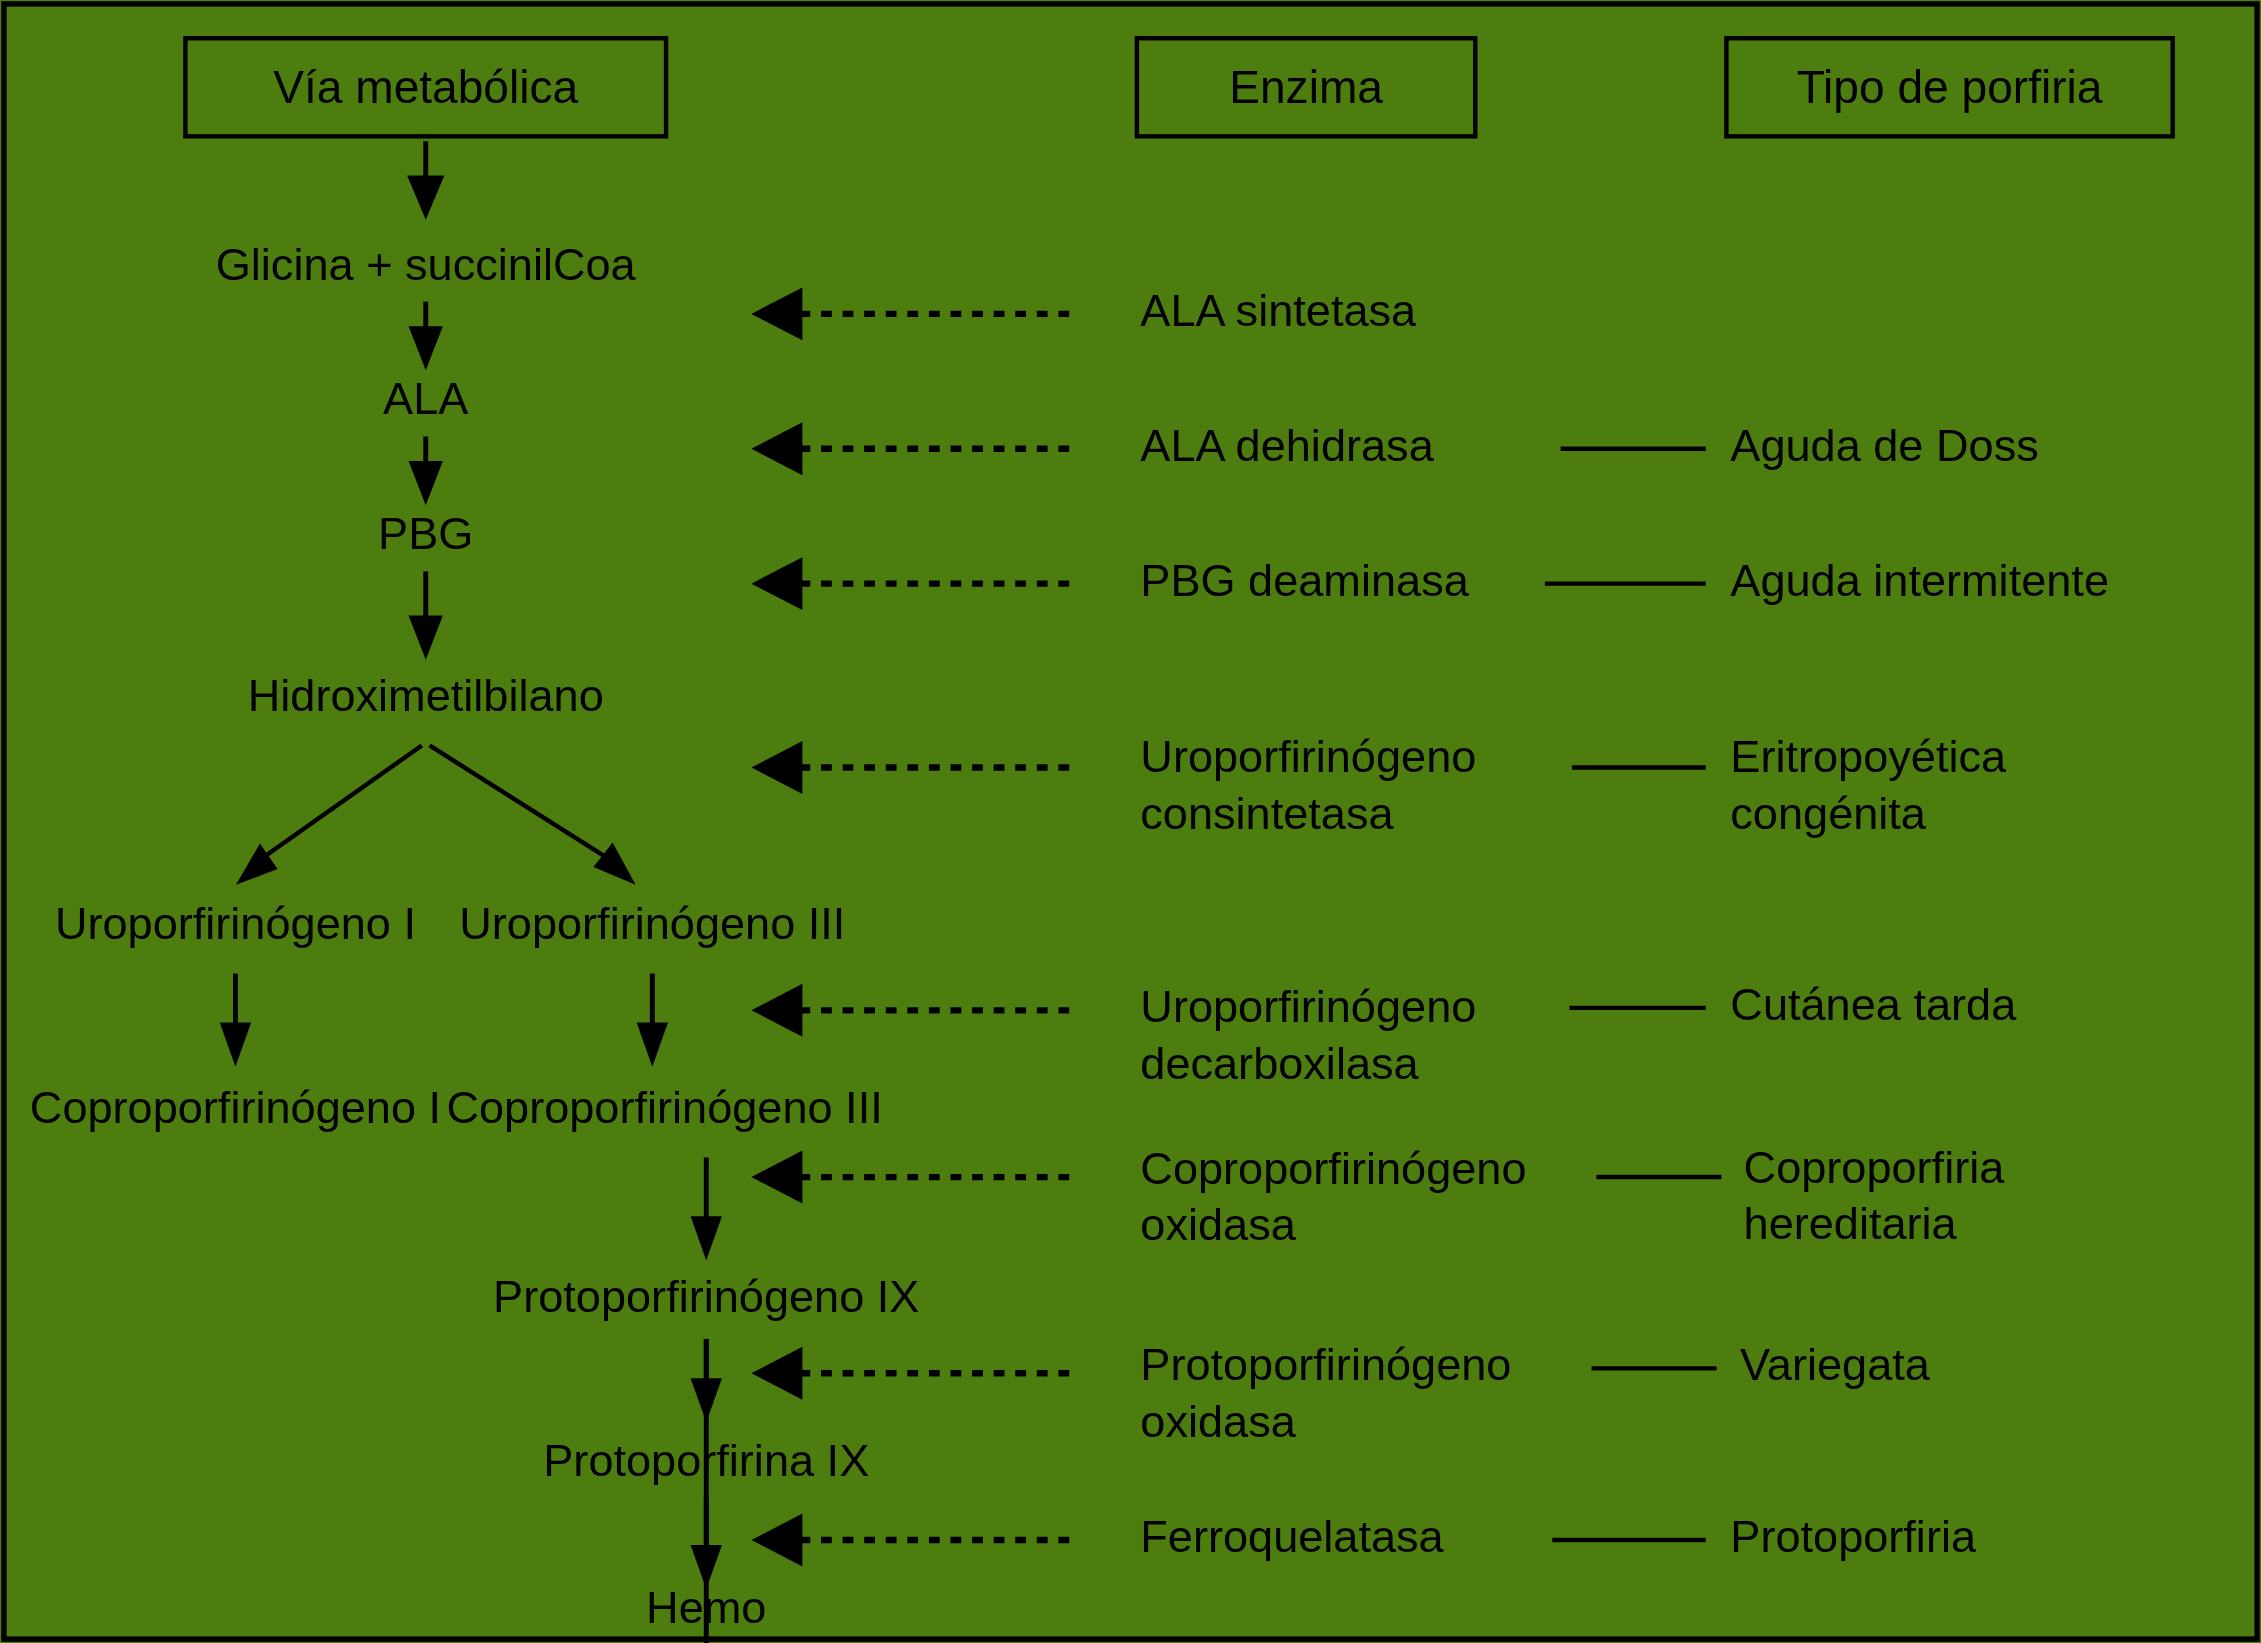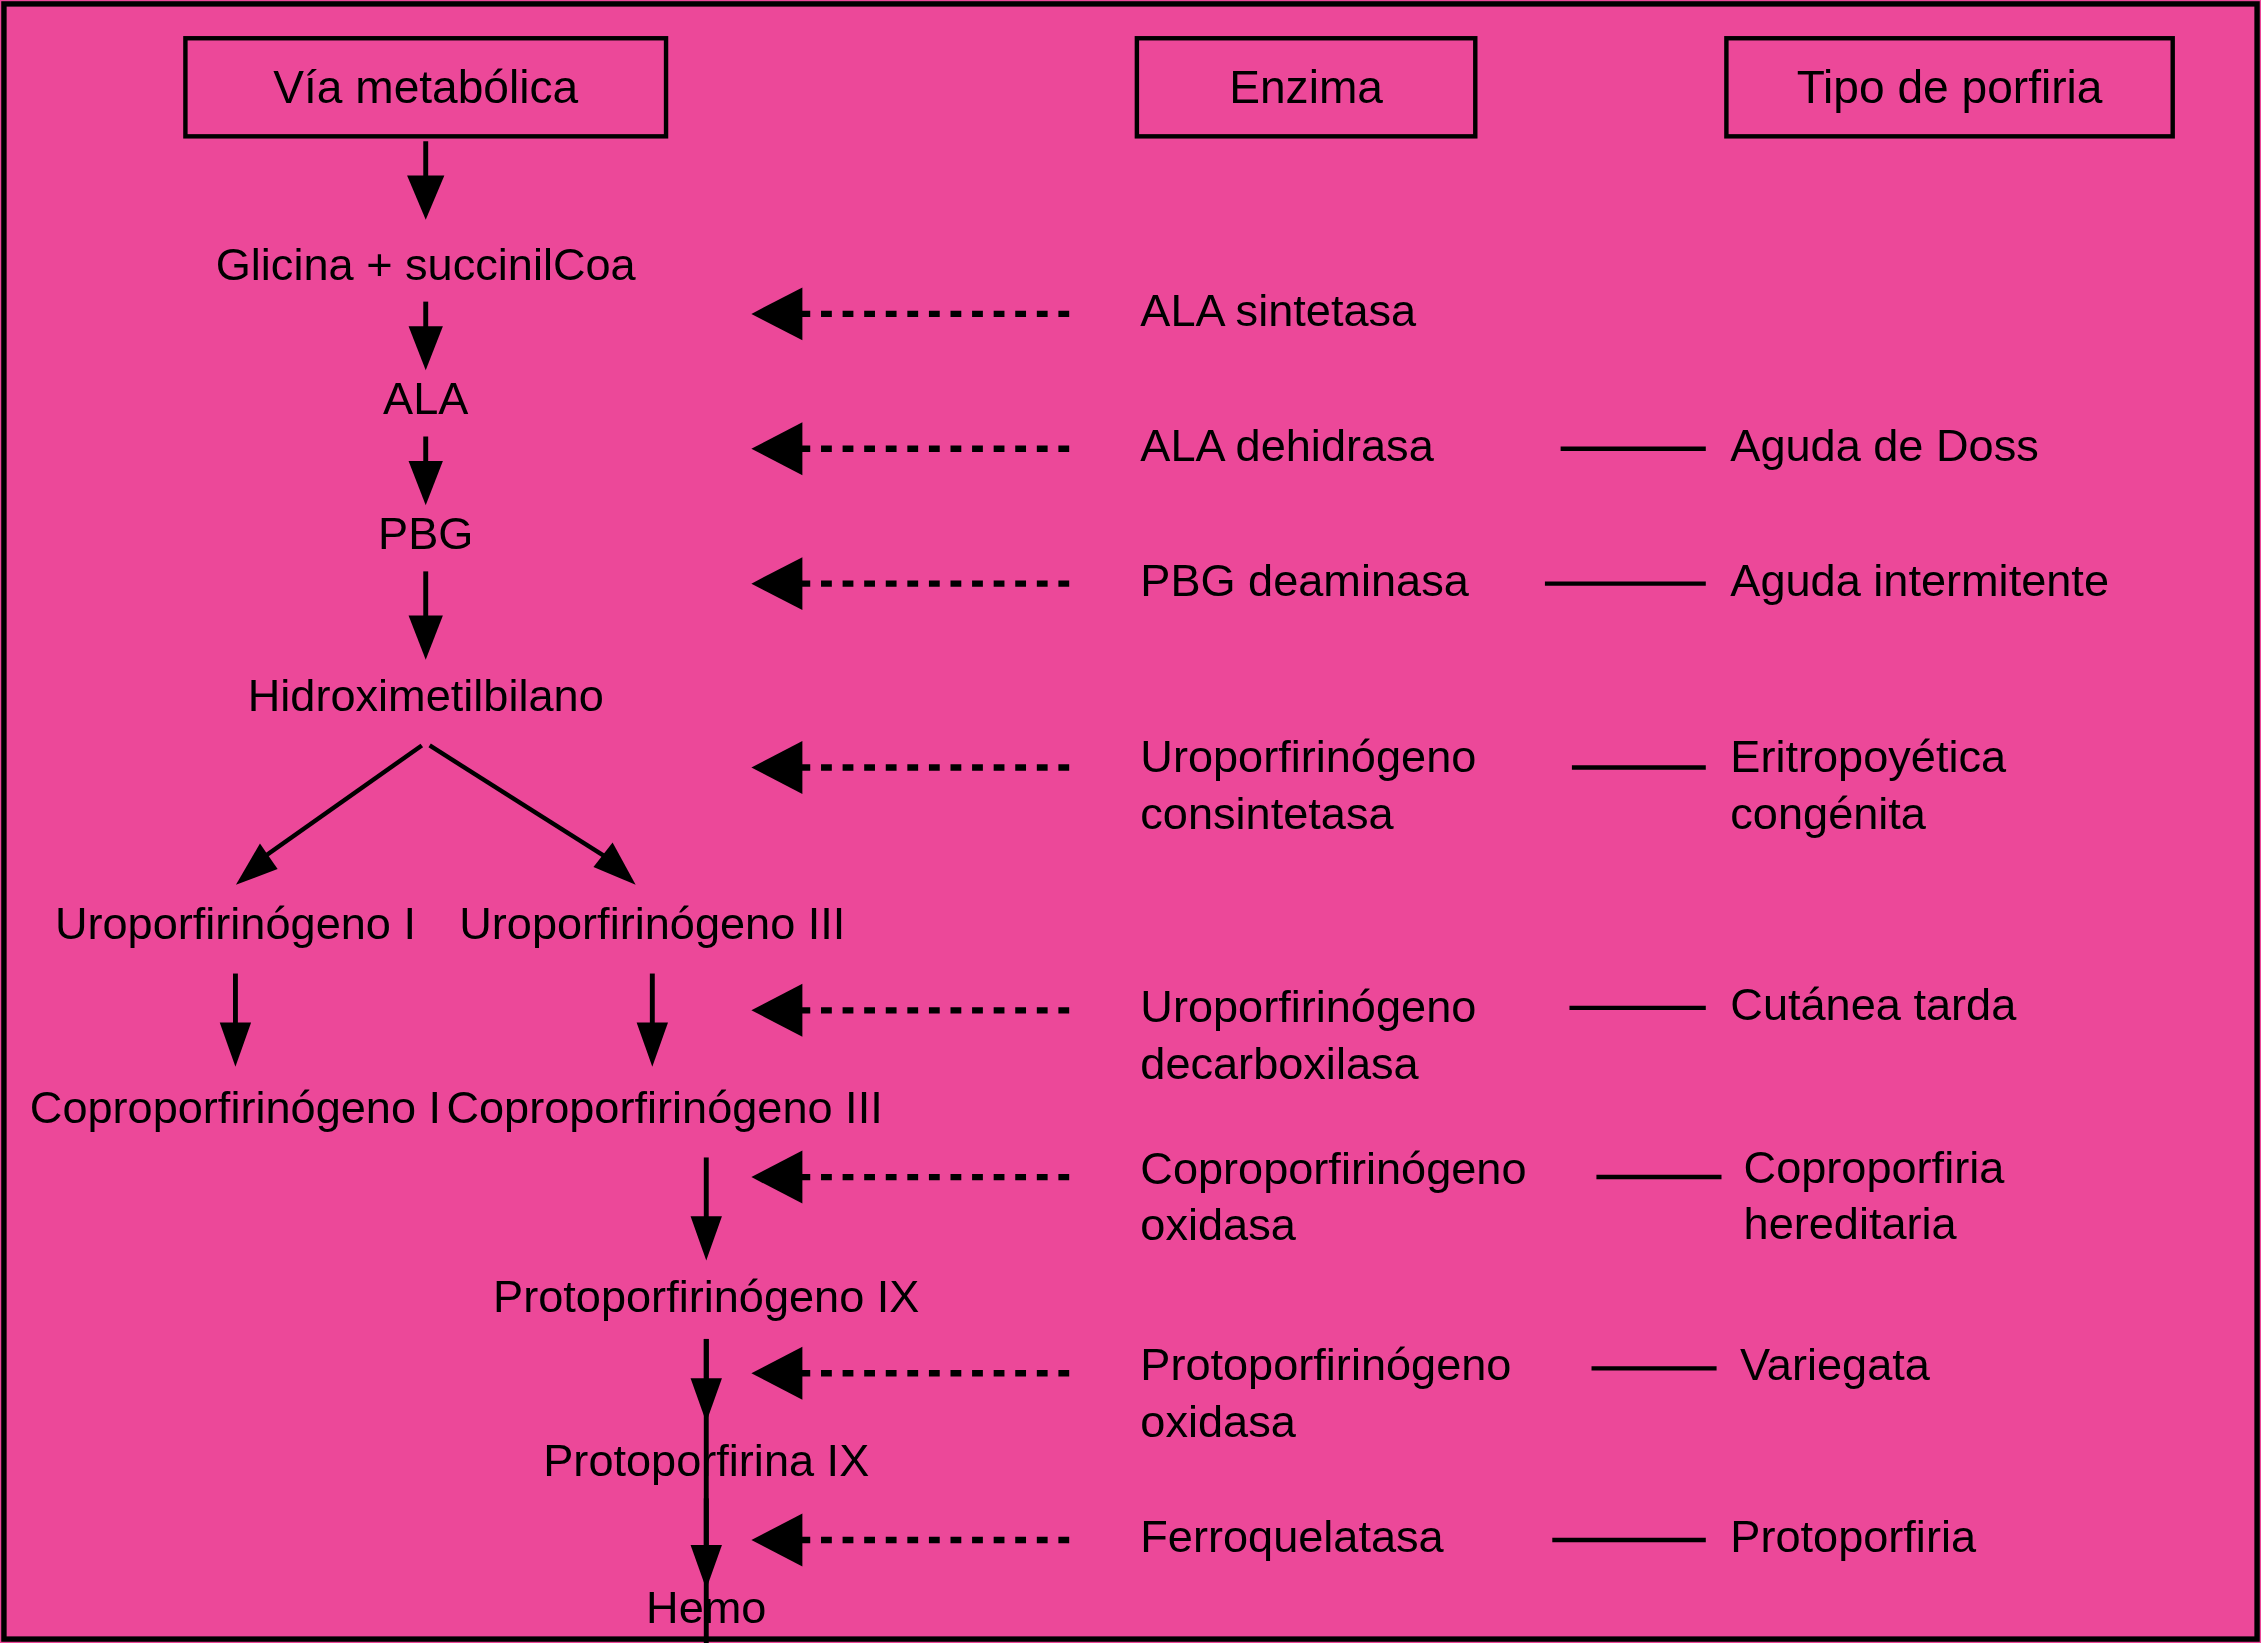--- a/index.html
+++ b/index.html
@@ -4,21 +4,21 @@
 <style>
   html, body {
     margin: 0;
     padding: 0;
     background: #ffffff;
   }
   #stage {
     position: relative;
     width: 2261px;
     height: 1643px;
-    background: #ec4899;
+    background: #4d7c0f;
     font-family: "Liberation Sans", sans-serif;
     overflow: hidden;
   }
   #diagram {
     position: absolute;
     left: 0;
     top: 0;
     width: 2261px;
     height: 1643px;
   }

